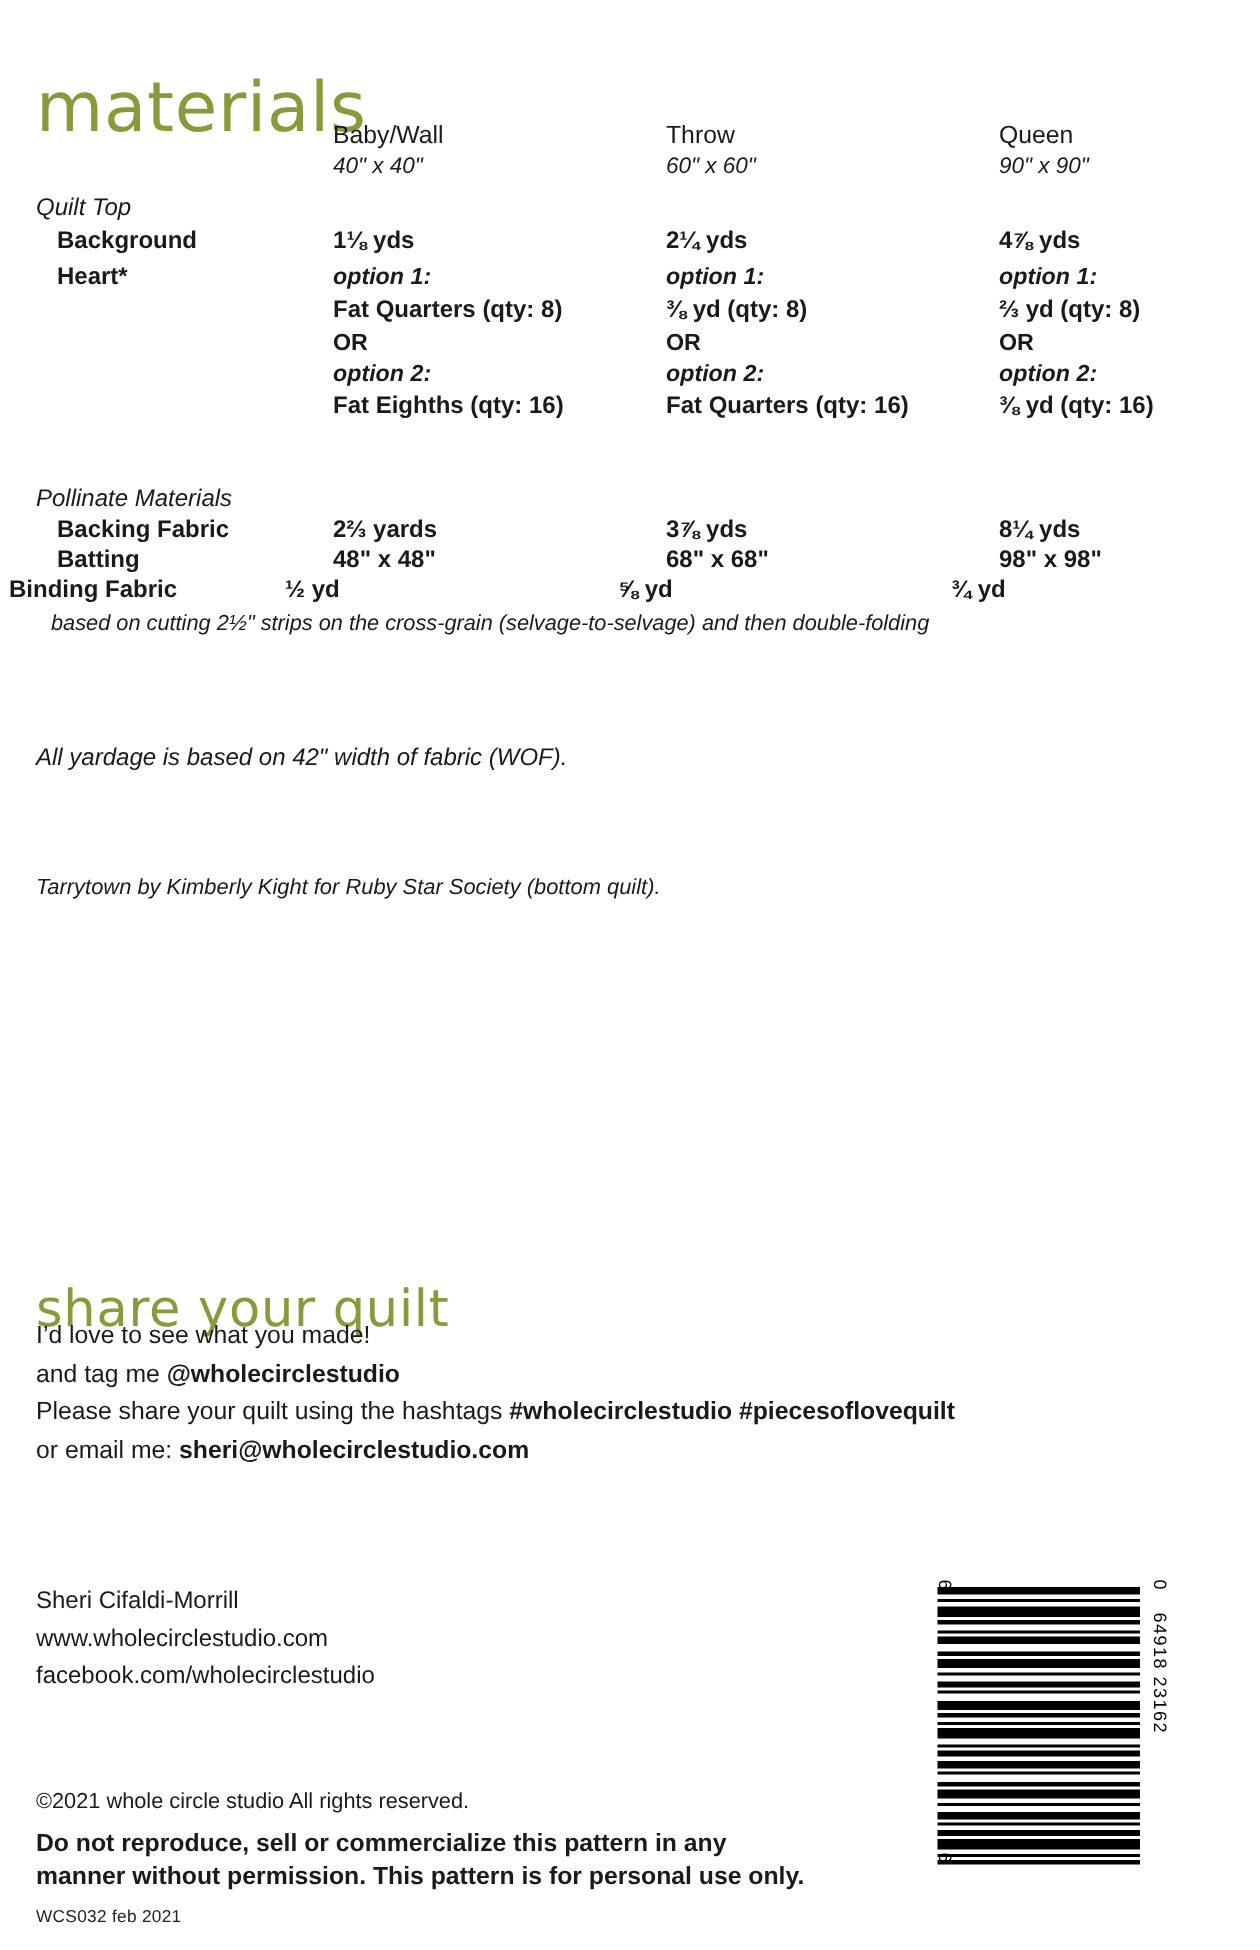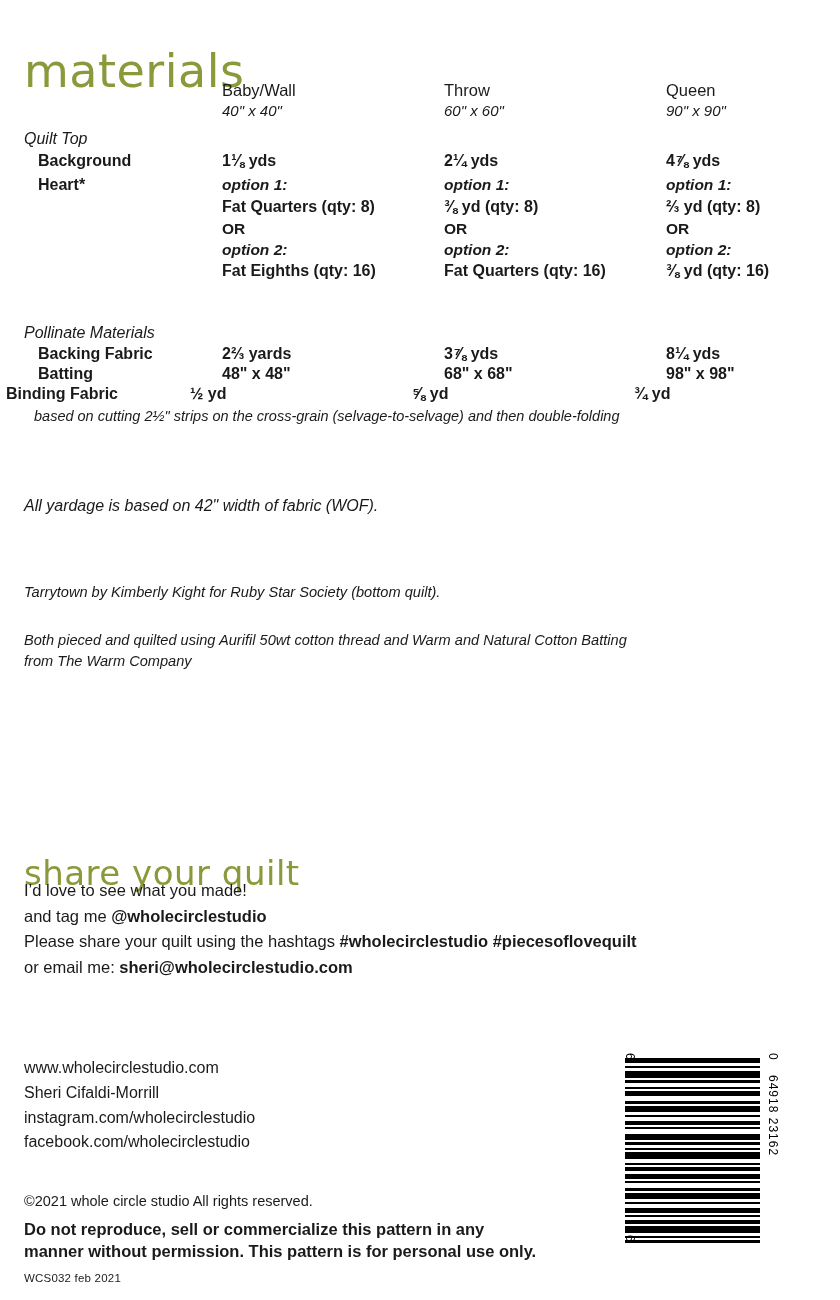--- a/index.html
+++ b/index.html
@@ -271,45 +271,40 @@
     </div>
 
     <div class="note-italic" style="margin-top:3px; padding-left:10px;">based on cutting 2½" strips on the cross-grain (selvage-to-selvage) and then double-folding</div>
   </div>
 
   <div class="para italic" style="top:494px; font-size:16px;">All yardage is based on 42" width of fabric (WOF).</div>
 
   <div class="para italic" style="top:582px; width:760px;">
     <div>Tarrytown by Kimberly Kight for Ruby Star Society (bottom quilt).</div>
   </div>
-  <div class="para italic" style="top:630px; width:760px;">
-    <div>Both pieced and quilted using Aurifil 50wt cotton thread and Warm and Natural Cotton Batting</div>
-    <div>from The Warm Company</div>
-  </div>
 
   <h2 class="green-title" id="share-title">share your quilt</h2>
 
   <div id="share-body">
     <div>I’d love to see what you made!</div>
     <div>
       <span>and tag me </span><b>@wholecirclestudio</b>
     </div>
     <div>
       <span>Please share your quilt using the hashtags </span><b>#wholecirclestudio #piecesoflovequilt</b>
     </div>
     <div>
       <span>or email me: </span><b>sheri@wholecirclestudio.com</b>
     </div>
   </div>
 
 
   <div id="connect-body">
+    <div>Sheri Cifaldi-Morrill</div>
     <div>www.wholecirclestudio.com</div>
-    <div>Sheri Cifaldi-Morrill</div>
-    <div>instagram.com/wholecirclestudio</div>
     <div>facebook.com/wholecirclestudio</div>
   </div>
 
   <div id="copyright">©2021 whole circle studio  All rights reserved.</div>
 
   <div id="legal">
     <div>Do not reproduce, sell or commercialize this pattern in any</div>
     <div>manner without permission. This pattern is for personal use only.</div>
   </div>
 

